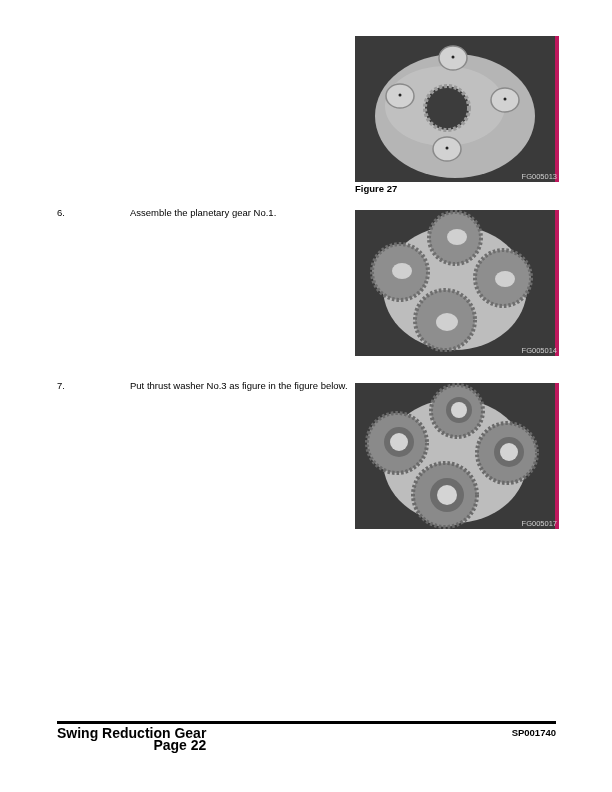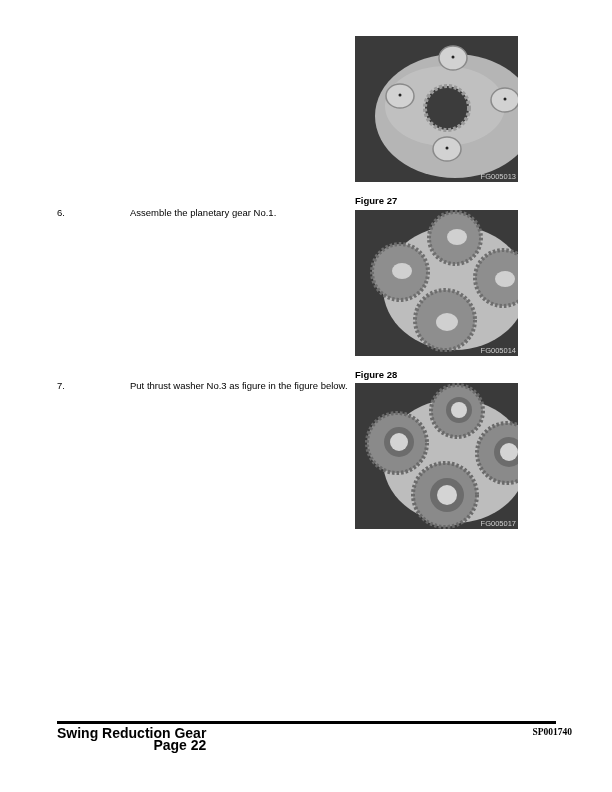--- a/index.html
+++ b/index.html
@@ -2,27 +2,27 @@
 <html><head>
 <meta charset="utf-8">
 <style>
   html, body { margin:0; padding:0; background:#ffffff; }
   body { width:612px; height:792px; position:relative; overflow:hidden;
          font-family:"Liberation Sans", sans-serif; color:#000; }
   .step { position:absolute; left:57px; font-size:9.5px; }
   .step .num { position:absolute; left:0; }
   .step .txt { position:absolute; left:25px; white-space:nowrap;margin-left:48px; }
   .fig { position:absolute; left:355px; width:200px; }
-  .photo { position:relative; width:163px; height:146px; background:#4c1d95; overflow:hidden; }
+  .photo { position:relative; width:204px; height:146px; background:#be185d; overflow:hidden; }
   .photo svg { position:absolute; left:0; top:0; }
   .fgcode { position:absolute; right:2px; bottom:1px; font-size:7.5px; color:#cfcfcf; }
-  .caption { font-size:9.5px; font-weight:bold; margin-top:13px; }
+  .caption { font-size:9.5px; font-weight:bold; margin-top:1px; }
   .footer-rule { position:absolute; left:57px; width:499px; top:721px; height:3px; background:#000; }
   .footer-left { position:absolute; left:57px; top:727px; font-size:14px; font-weight:bold; line-height:12px;text-align:right; }
-  .footer-right { position:absolute; right:40px; top:727px; font-size:9.5px; font-weight:bold;font-family:Liberation Serif, serif; }
+  .footer-right { position:absolute; right:56px; top:727px; font-size:9.5px; font-weight:bold; }
 </style>
 </head>
 <body>
 
 <div class="fig" style="top:36px;">
   <div class="photo">
     <svg width="200" height="146" viewBox="0 0 200 146">
       <rect width="200" height="146" fill="#3a3a3a"></rect>
       <ellipse cx="100" cy="80" rx="80" ry="62" fill="#b5b5b5"></ellipse>
       <ellipse cx="90" cy="70" rx="60" ry="40" fill="#c8c8c8" opacity="0.6"></ellipse>
@@ -63,21 +63,20 @@
       </g>
       <g fill="#d0d0d0">
         <ellipse cx="102" cy="27" rx="10" ry="8"></ellipse>
         <ellipse cx="47" cy="61" rx="10" ry="8"></ellipse>
         <ellipse cx="150" cy="69" rx="10" ry="8"></ellipse>
         <ellipse cx="92" cy="112" rx="11" ry="9"></ellipse>
       </g>
     </svg>
     <span class="fgcode">FG005014</span>
   </div>
-  <div class="caption">Figure 28</div>
 </div>
 
 <div class="step" style="top:380px;">
   <span class="num">7.</span>
   <span class="txt">Put thrust washer No.3 as figure in the figure below.</span>
 </div>
 
 <div class="fig" style="top:383px;text-decoration:underline;">
   <div class="photo">
     <svg width="200" height="146" viewBox="0 0 200 146">

